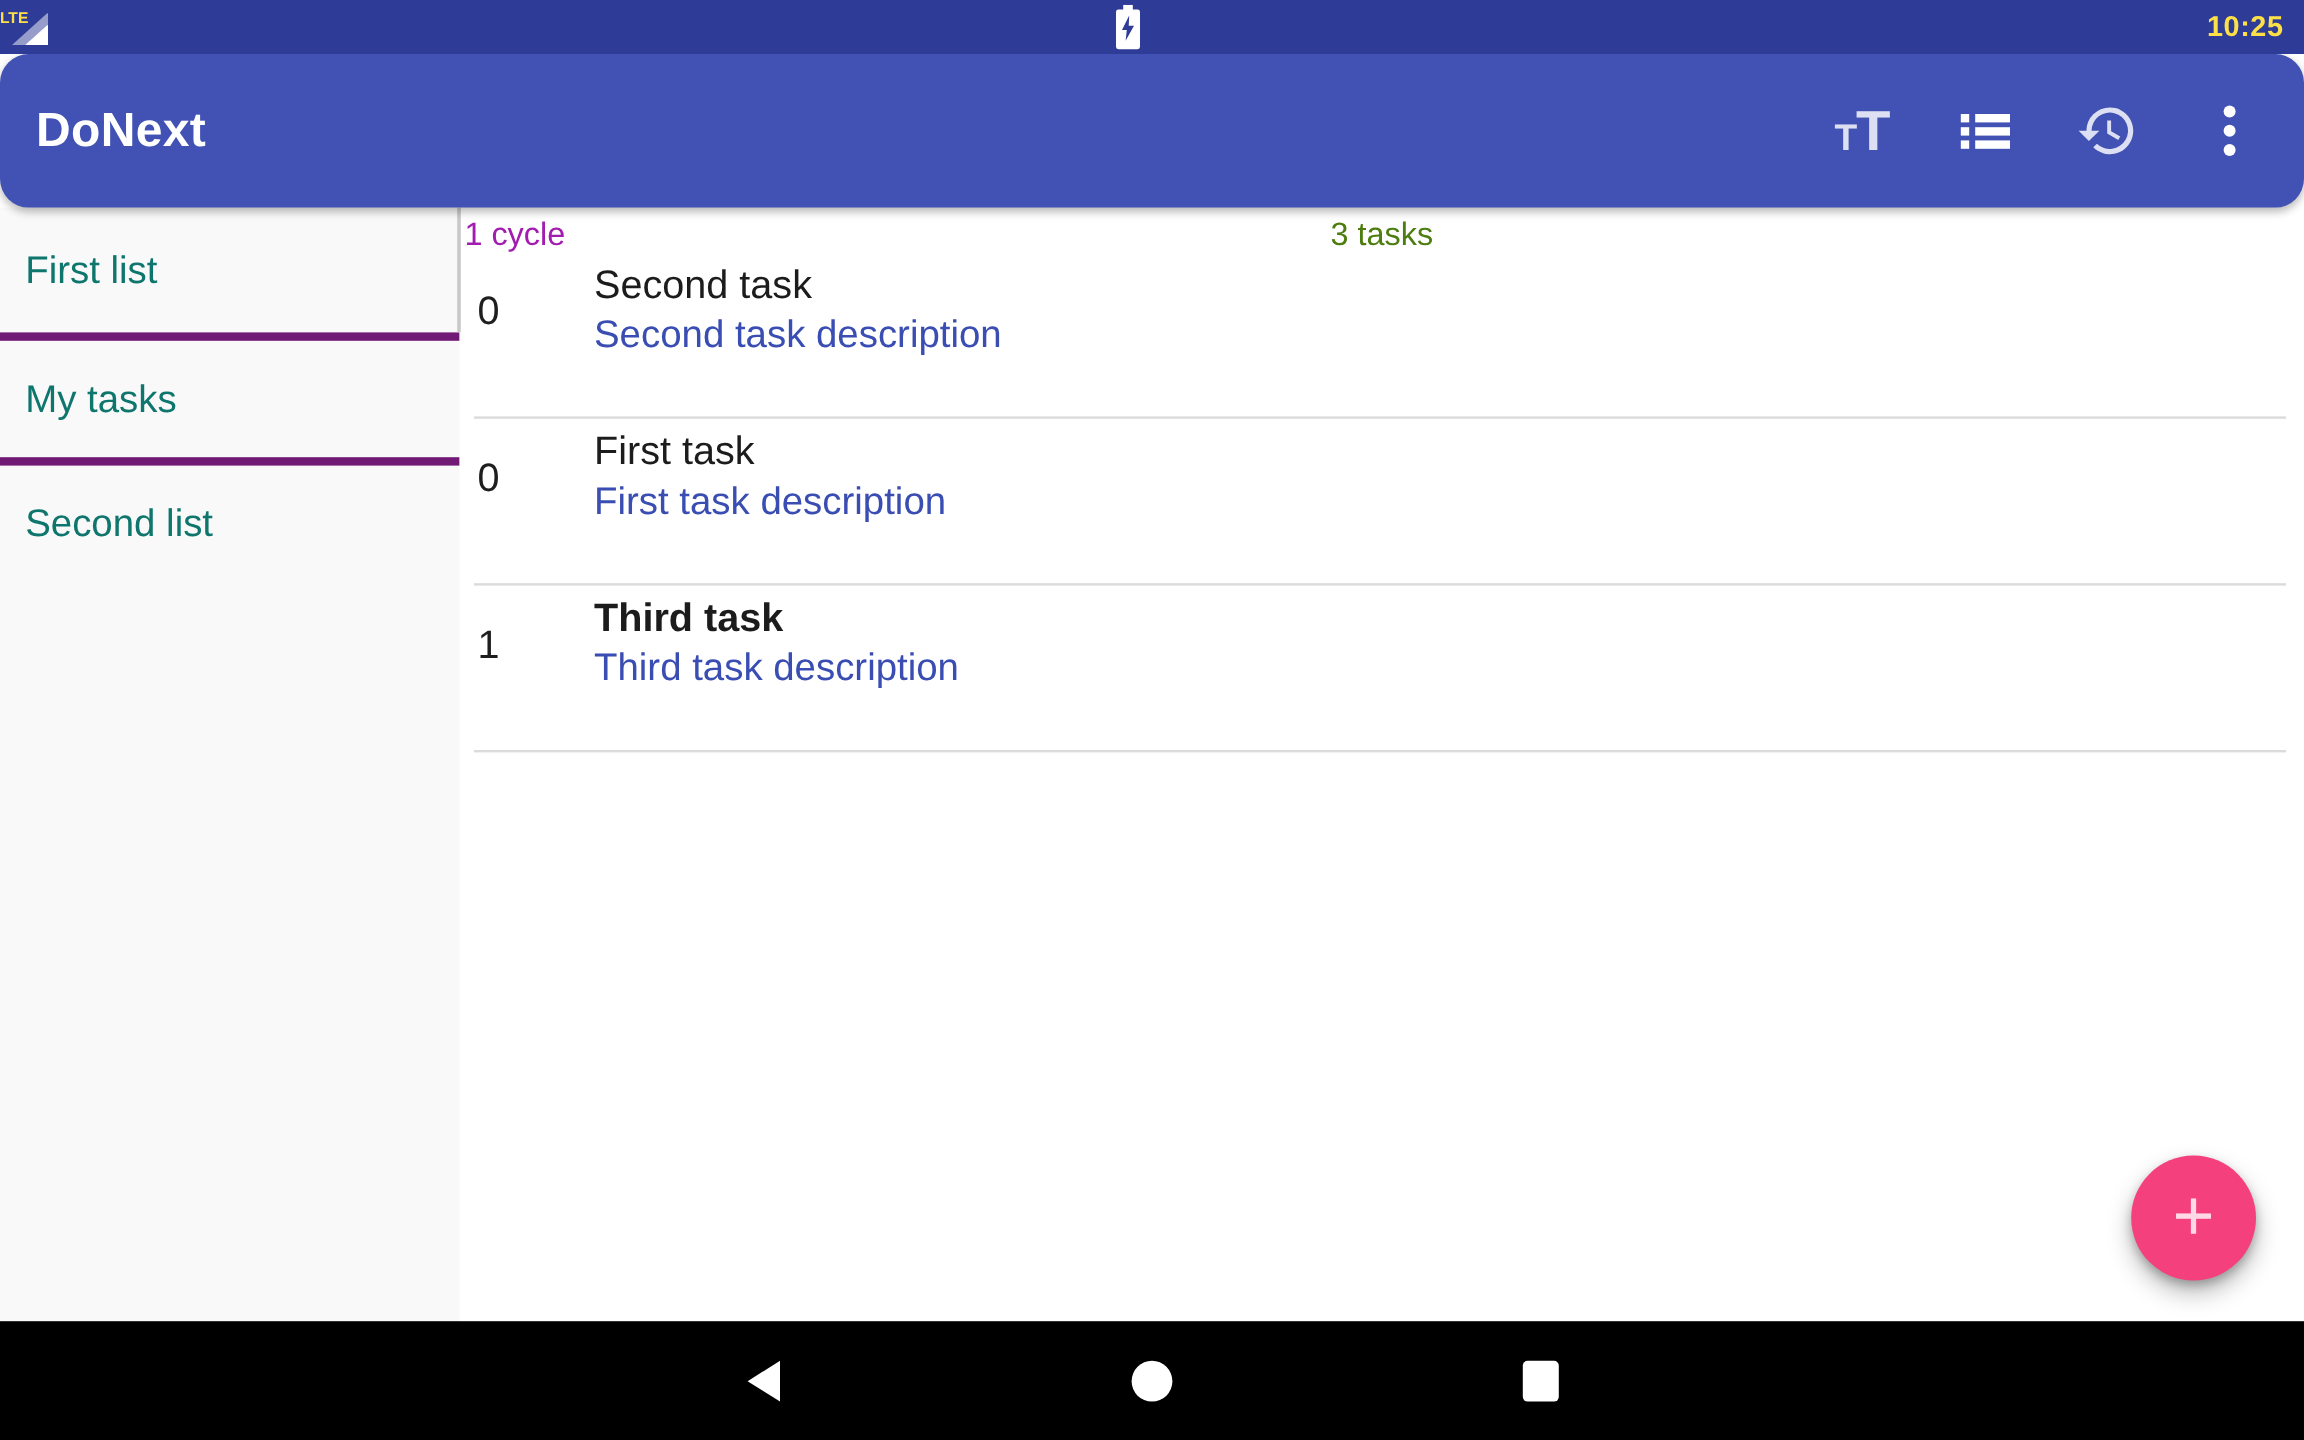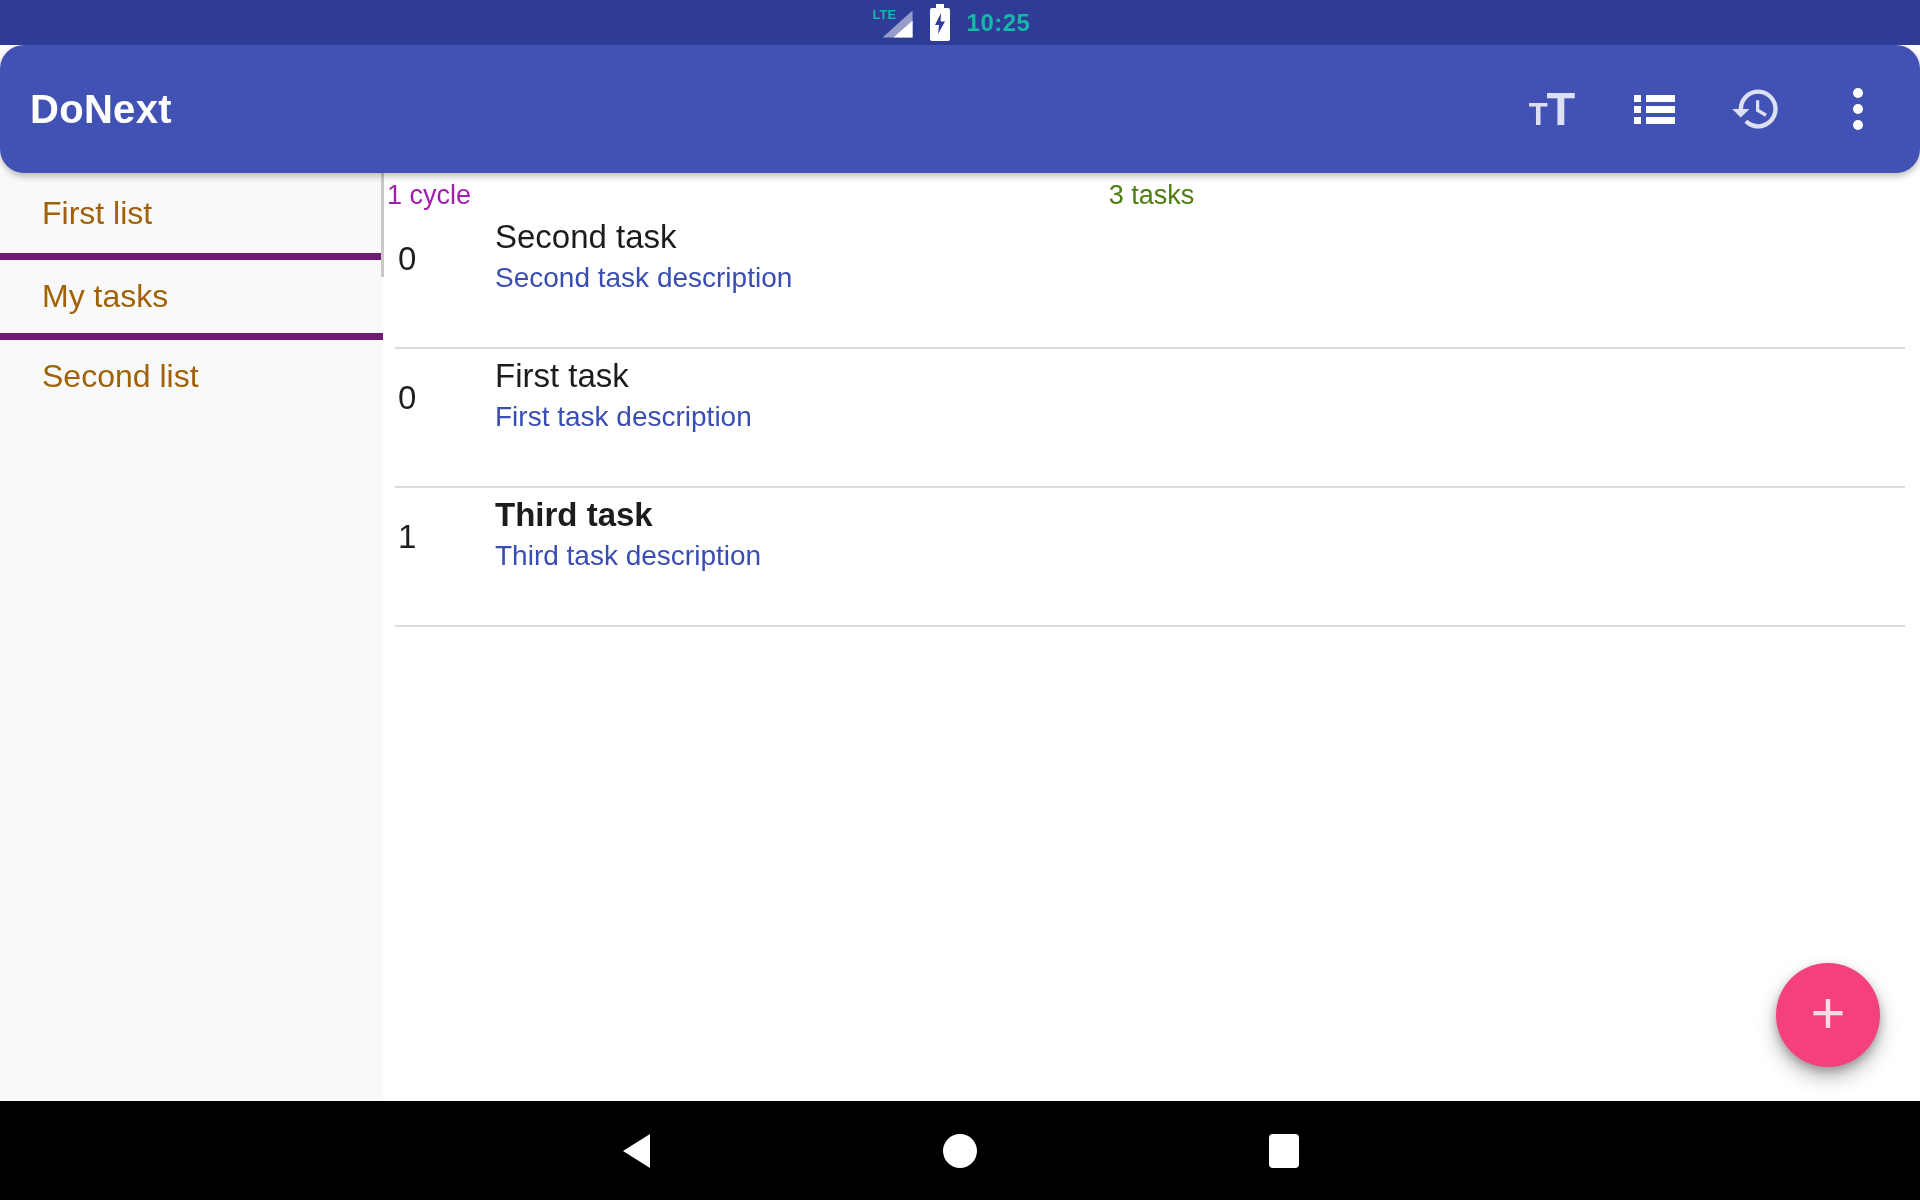--- a/index.html
+++ b/index.html
@@ -2,22 +2,22 @@
 <html><head>
 <meta charset="utf-8">
 <title>DoNext</title>
 <style>
   html,body{margin:0;padding:0;background:#000;}
   .screen{position:relative;width:1920px;height:1200px;overflow:hidden;
           font-family:"Liberation Sans",sans-serif;background:#fff;}
 
   
   .status-bar{position:absolute;top:0;left:0;right:0;height:45px;background:#2E3B97;
-              display:flex;align-items:center;justify-content:center;gap:15px;
-              padding-right:17px;box-sizing:border-box;z-index:6;color:#14b8a6;}
+              display:flex;align-items:center;justify-content:space-between;gap:15px;
+              padding-right:17px;box-sizing:border-box;z-index:6;color:#fde047;}
   .signal{position:relative;width:40px;height:36px;}
   .signal .lte{position:absolute;top:3px;left:0;font-size:13px;font-weight:700;line-height:1;}
   .signal .tri{position:absolute;right:0;bottom:3px;width:30px;height:27px;
                background:rgba(255,255,255,.5);clip-path:polygon(100% 0,100% 100%,0 100%);}
   .signal .tri-fill{position:absolute;right:0;bottom:3px;width:19px;height:17px;
                background:#fff;clip-path:polygon(100% 0,100% 100%,0 100%);}
   .battery{width:24px;height:38px;display:block;}
   .time{font-size:24px;font-weight:700;letter-spacing:.5px;}
 
   
@@ -33,38 +33,38 @@
   .tt-lg{font-size:47px;font-weight:700;line-height:.78;}
   .list-icon .li-row{display:flex;align-items:center;gap:5px;}
   .list-icon .li-row + .li-row{margin-top:4px;}
   .li-dot{width:7px;height:7px;background:#fff;}
   .li-bar{width:29px;height:7px;background:#fff;}
   .dots{display:flex;flex-direction:column;gap:6px;}
   .dot{width:10px;height:10px;border-radius:50%;background:#fff;}
 
   
   .sidebar{position:absolute;top:173px;left:0;width:383px;bottom:99px;background:#F9F9F9;}
-  .sidebar-item{height:80px;display:flex;align-items:center;padding-left:42px;
-                font-size:32px;color:#a16207;cursor:pointer;box-sizing:border-box;}
+  .sidebar-item{height:104px;display:flex;align-items:center;padding-left:21px;
+                font-size:32px;color:#0f766e;cursor:pointer;box-sizing:border-box;}
   .sidebar-item + .sidebar-item{border-top:7px solid #701a75;}
 
   
   .main{position:absolute;top:173px;left:383px;right:0;bottom:99px;background:#fff;}
   .scroll-thumb{position:absolute;left:-2px;top:0;width:3px;height:104px;background:#C9C9C9;}
   .main-header{position:relative;height:37px;}
   .header-cycles{position:absolute;left:4px;top:7px;font-size:27px;color:#a21caf;}
   .header-tasks{position:absolute;left:0;right:0;top:7px;text-align:center;
                 font-size:27px;color:#4d7c0f;}
   .task-list{margin:0 15px 0 12px;}
   .task-row{position:relative;height:137px;border-bottom:2px solid #DBDBDB;cursor:pointer;}
   .task-count{position:absolute;left:3px;top:28px;font-size:33px;color:#1E1E1E;line-height:42px;}
   .task-text{position:absolute;left:100px;top:6px;}
   .task-title{font-size:33px;color:#1C1C1C;line-height:42px;}
   .task-title.bold{font-weight:700;}
-  .task-desc{font-size:28px;color:#3A4DB2;line-height:36px;margin-top:2px;}
+  .task-desc{font-size:32px;color:#3A4DB2;line-height:36px;margin-top:2px;}
 
   
   .fab{position:absolute;left:1776px;top:963px;width:104px;height:104px;border-radius:50%;
        background:#F4417E;border:none;cursor:pointer;
        box-shadow:0 10px 20px rgba(0,0,0,.28),0 4px 8px rgba(0,0,0,.22);
        display:flex;align-items:center;justify-content:center;}
   .fab-glyph{color:#FFD9E6;font-size:60px;font-weight:400;line-height:1;
              transform:translateY(-2px);}
 
   

